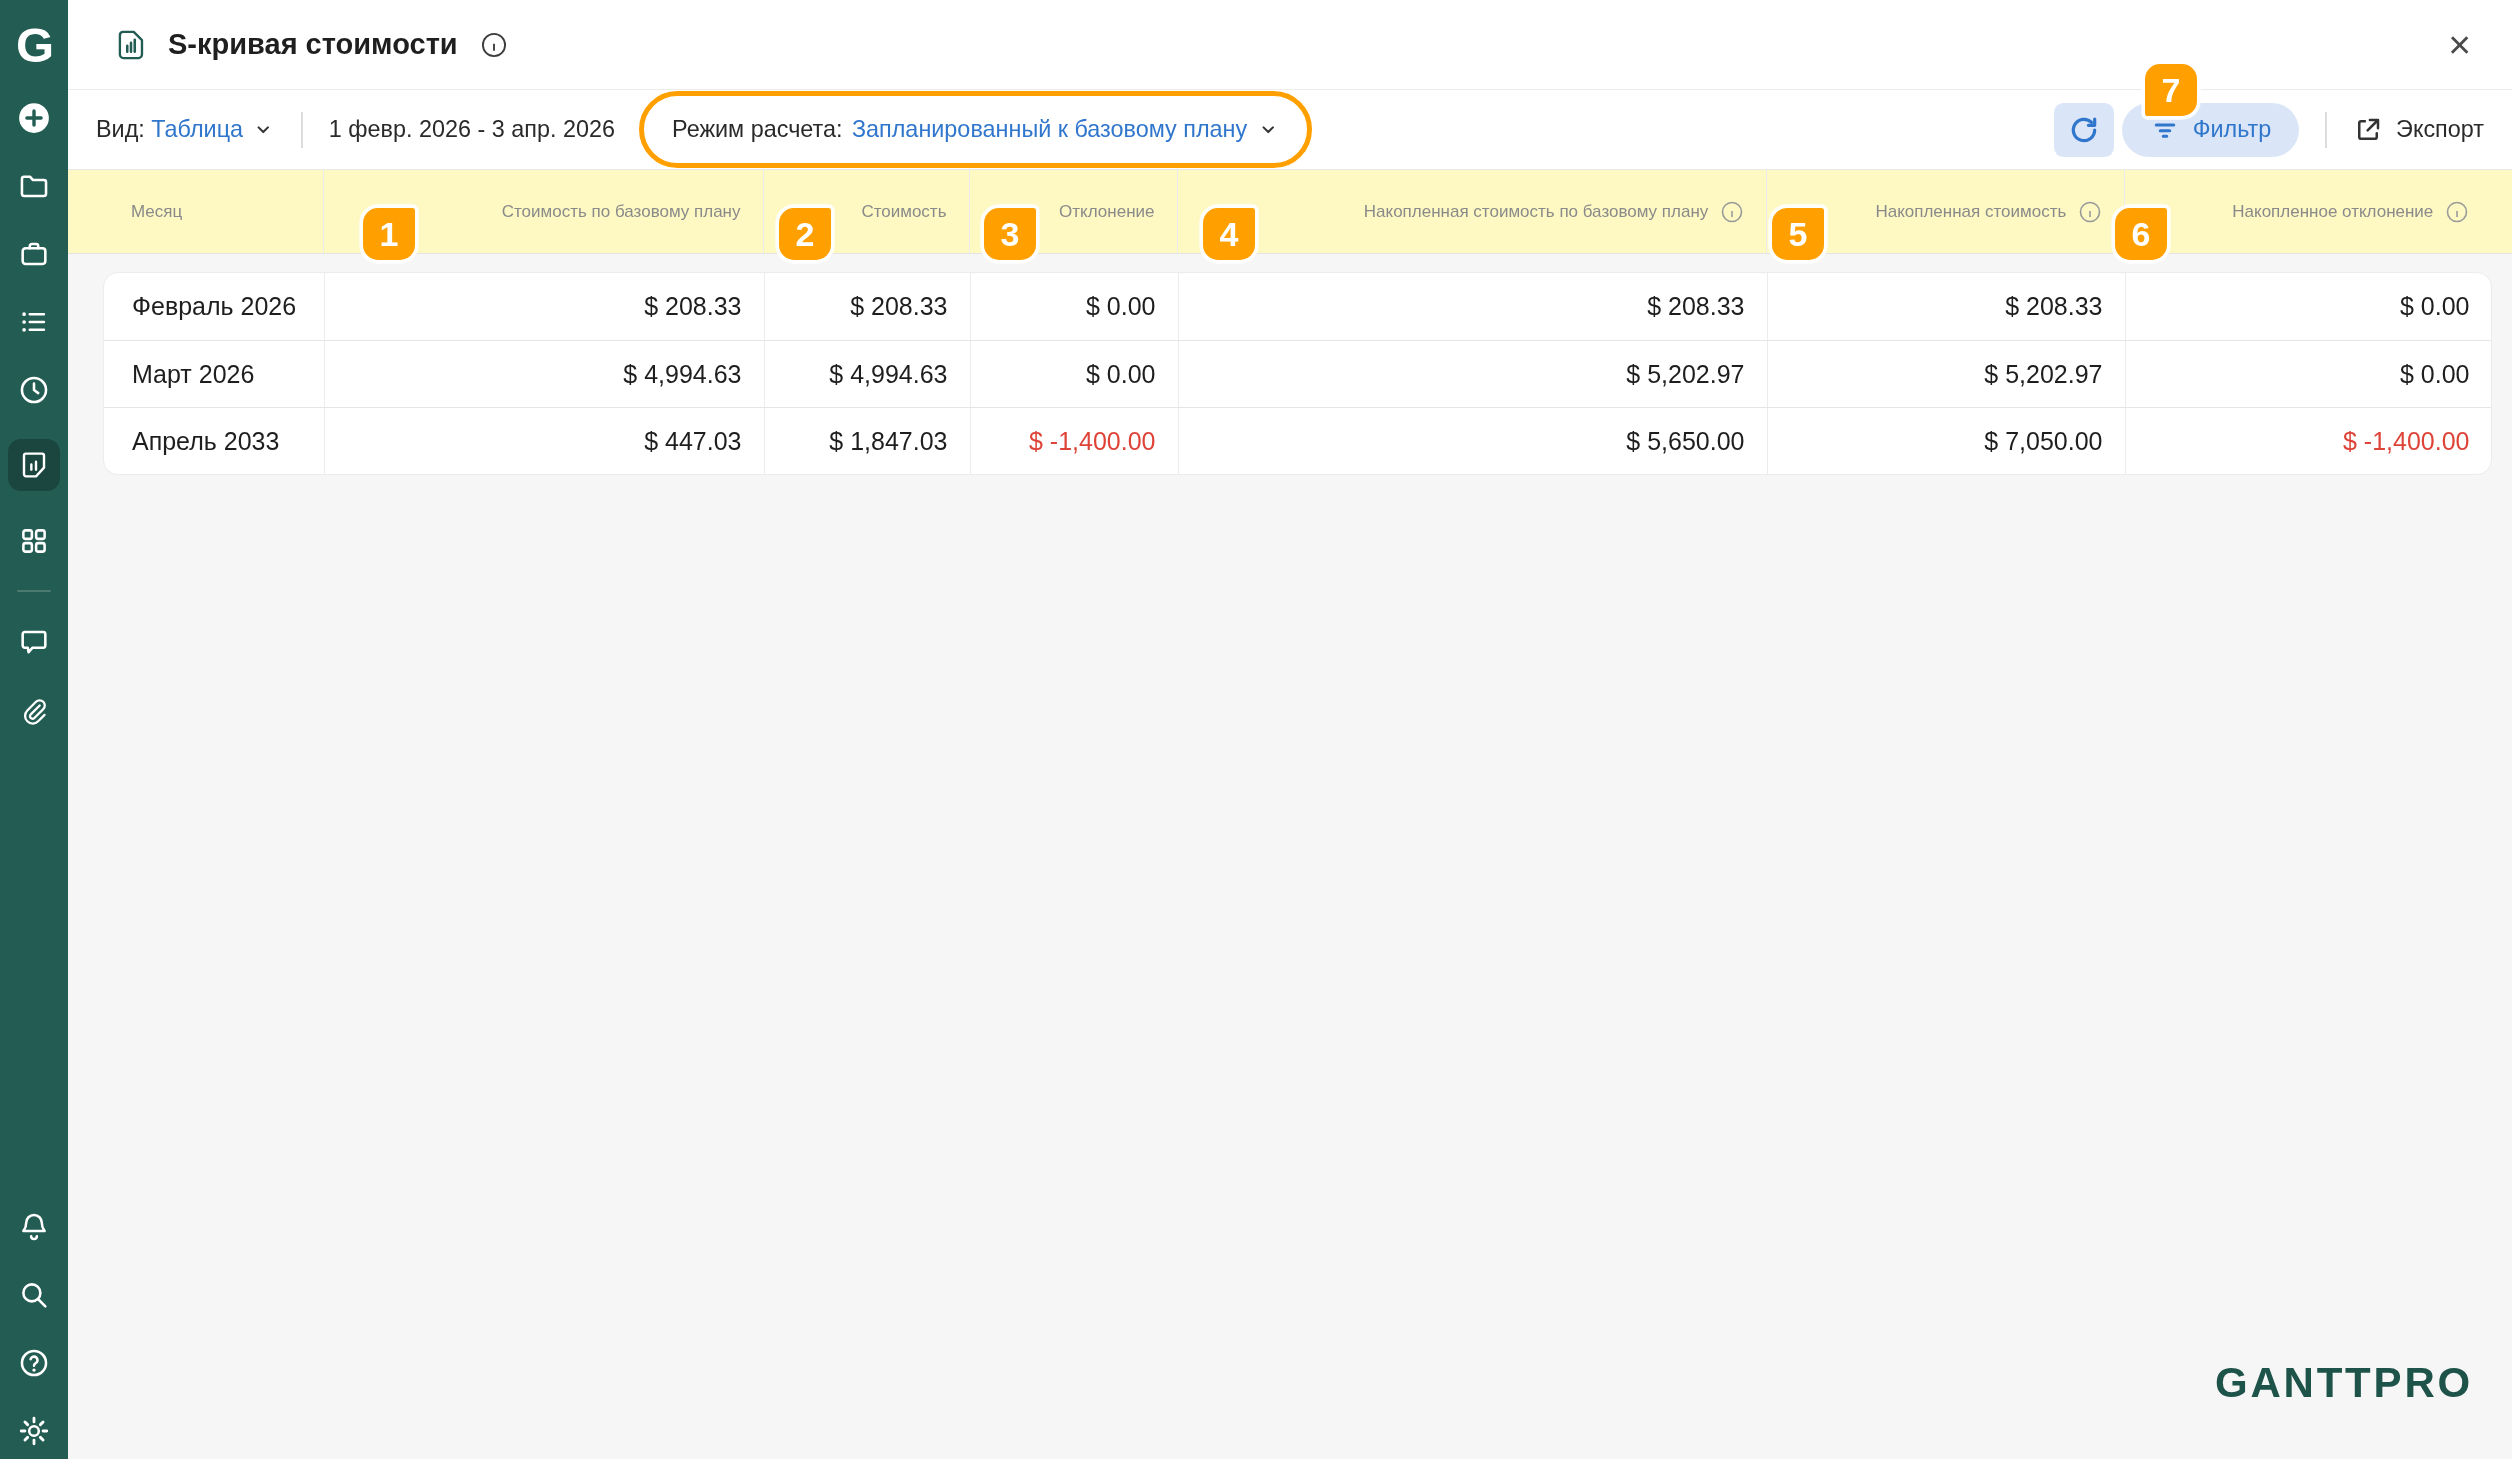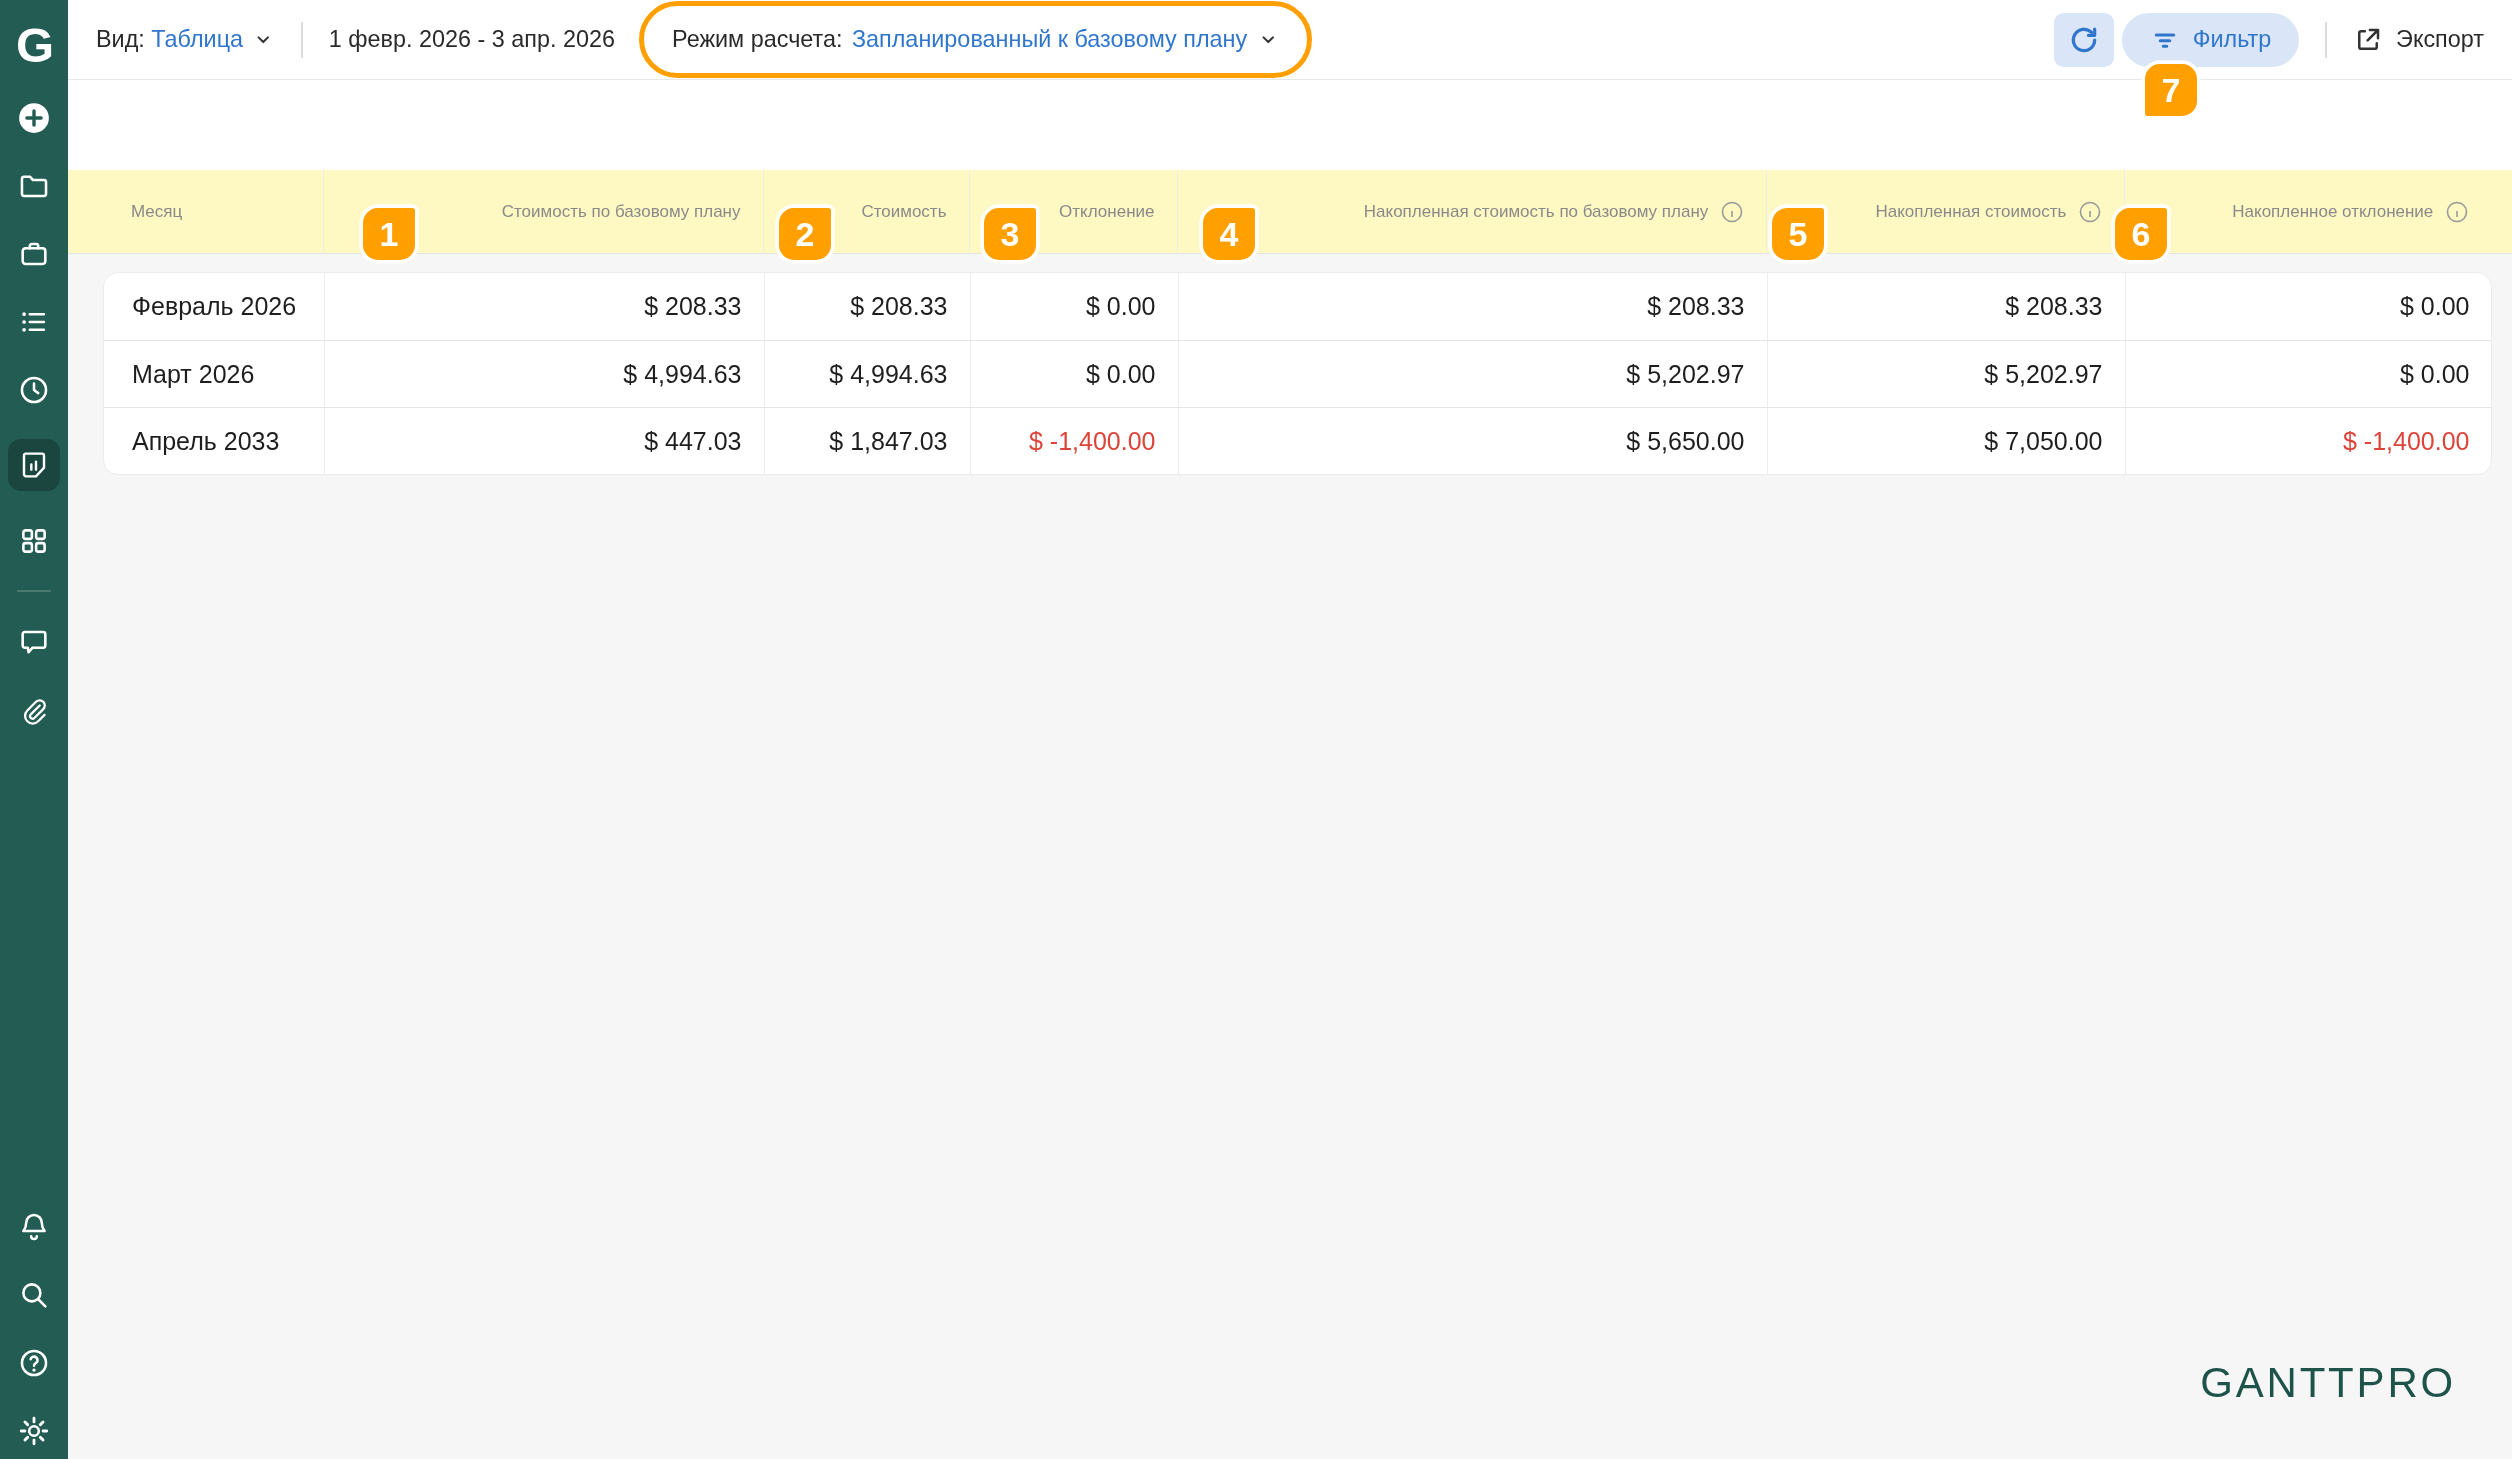--- a/index.html
+++ b/index.html
@@ -78,22 +78,22 @@
   .tcell.first{padding-left:28px}
   .tcell.red{color:var(--negative_red)}
 
   
   .badge{position:absolute;width:52px;height:52px;background:var(--accent_orange);color:#fff;
     font-size:34px;font-weight:bold;display:flex;align-items:center;justify-content:center;
     border-radius:15px;box-shadow:0 0 0 3.7px rgba(255,255,255,.92);z-index:6}
   .badge.tail-tr{border-top-right-radius:2.8px}
   .badge.tail-bl{border-bottom-left-radius:2.8px}
 
-  .watermark{position:absolute;right:56px;bottom:52px;color:var(--brand_green);
-    font-size:42px;font-weight:400;letter-spacing:2.8px;z-index:2}
+  .watermark{position:absolute;right:39px;bottom:52px;color:var(--brand_green);
+    font-size:42px;font-weight:700;letter-spacing:2.8px;z-index:2}
 </style>
 </head>
 <body>
 
 <div class="sidebar">
   <div class="logo">G</div>
 
   <div class="icon-col">
     <div class="s-icon">
       <span style="display:flex">
@@ -203,20 +203,38 @@
             <circle cx="12" cy="12" r="3.4"></circle>
           <path d="M12 3v2.6M12 18.4V21M21 12h-2.6M5.6 12H3M18.4 5.6l-1.9 1.9M7.5 16.5l-1.9 1.9M18.4 18.4l-1.9-1.9M7.5 7.5L5.6 5.6" stroke-width="2"></path>
           </svg>
       </span>
     </div>
   </div>
 </div>
 
 <div class="main">
 
+  <div class="titlebar">
+    <span class="report-icon" style="display:flex">
+      <svg viewBox="0 0 24 24">
+          <path d="M6 2.5h8l6 6V19a2.5 2.5 0 0 1-2.5 2.5h-11A2.5 2.5 0 0 1 4 19V5A2.5 2.5 0 0 1 6 2.5z" transform="scale(0.92) translate(1,1)"></path>
+      <path d="M9.5 12.5v4M12 10.5v6M14.5 8.5v8"></path>
+        </svg>
+    </span>
+    <span class="page-title">S-кривая стоимости</span>
+    <span class="info-ic">
+      <svg viewBox="0 0 24 24">
+          <circle cx="12" cy="12" r="9.5"></circle>
+          <path d="M12 11v6"></path>
+          <path d="M12 7.2h.01" stroke-width="2.4"></path>
+        </svg>
+    </span>
+    <span class="spacer"></span>
+    <span class="close-btn">×</span>
+  </div>
 
   <div class="toolbar">
     <div class="view-dd">
       <span class="tb-label">Вид:</span>&nbsp;
       <span class="link">Таблица</span>
       <svg class="chev" viewBox="0 0 24 24">
           <path d="M7 10l5 5 5-5"></path>
         </svg>
     </div>
     <div class="v-sep"></div>

